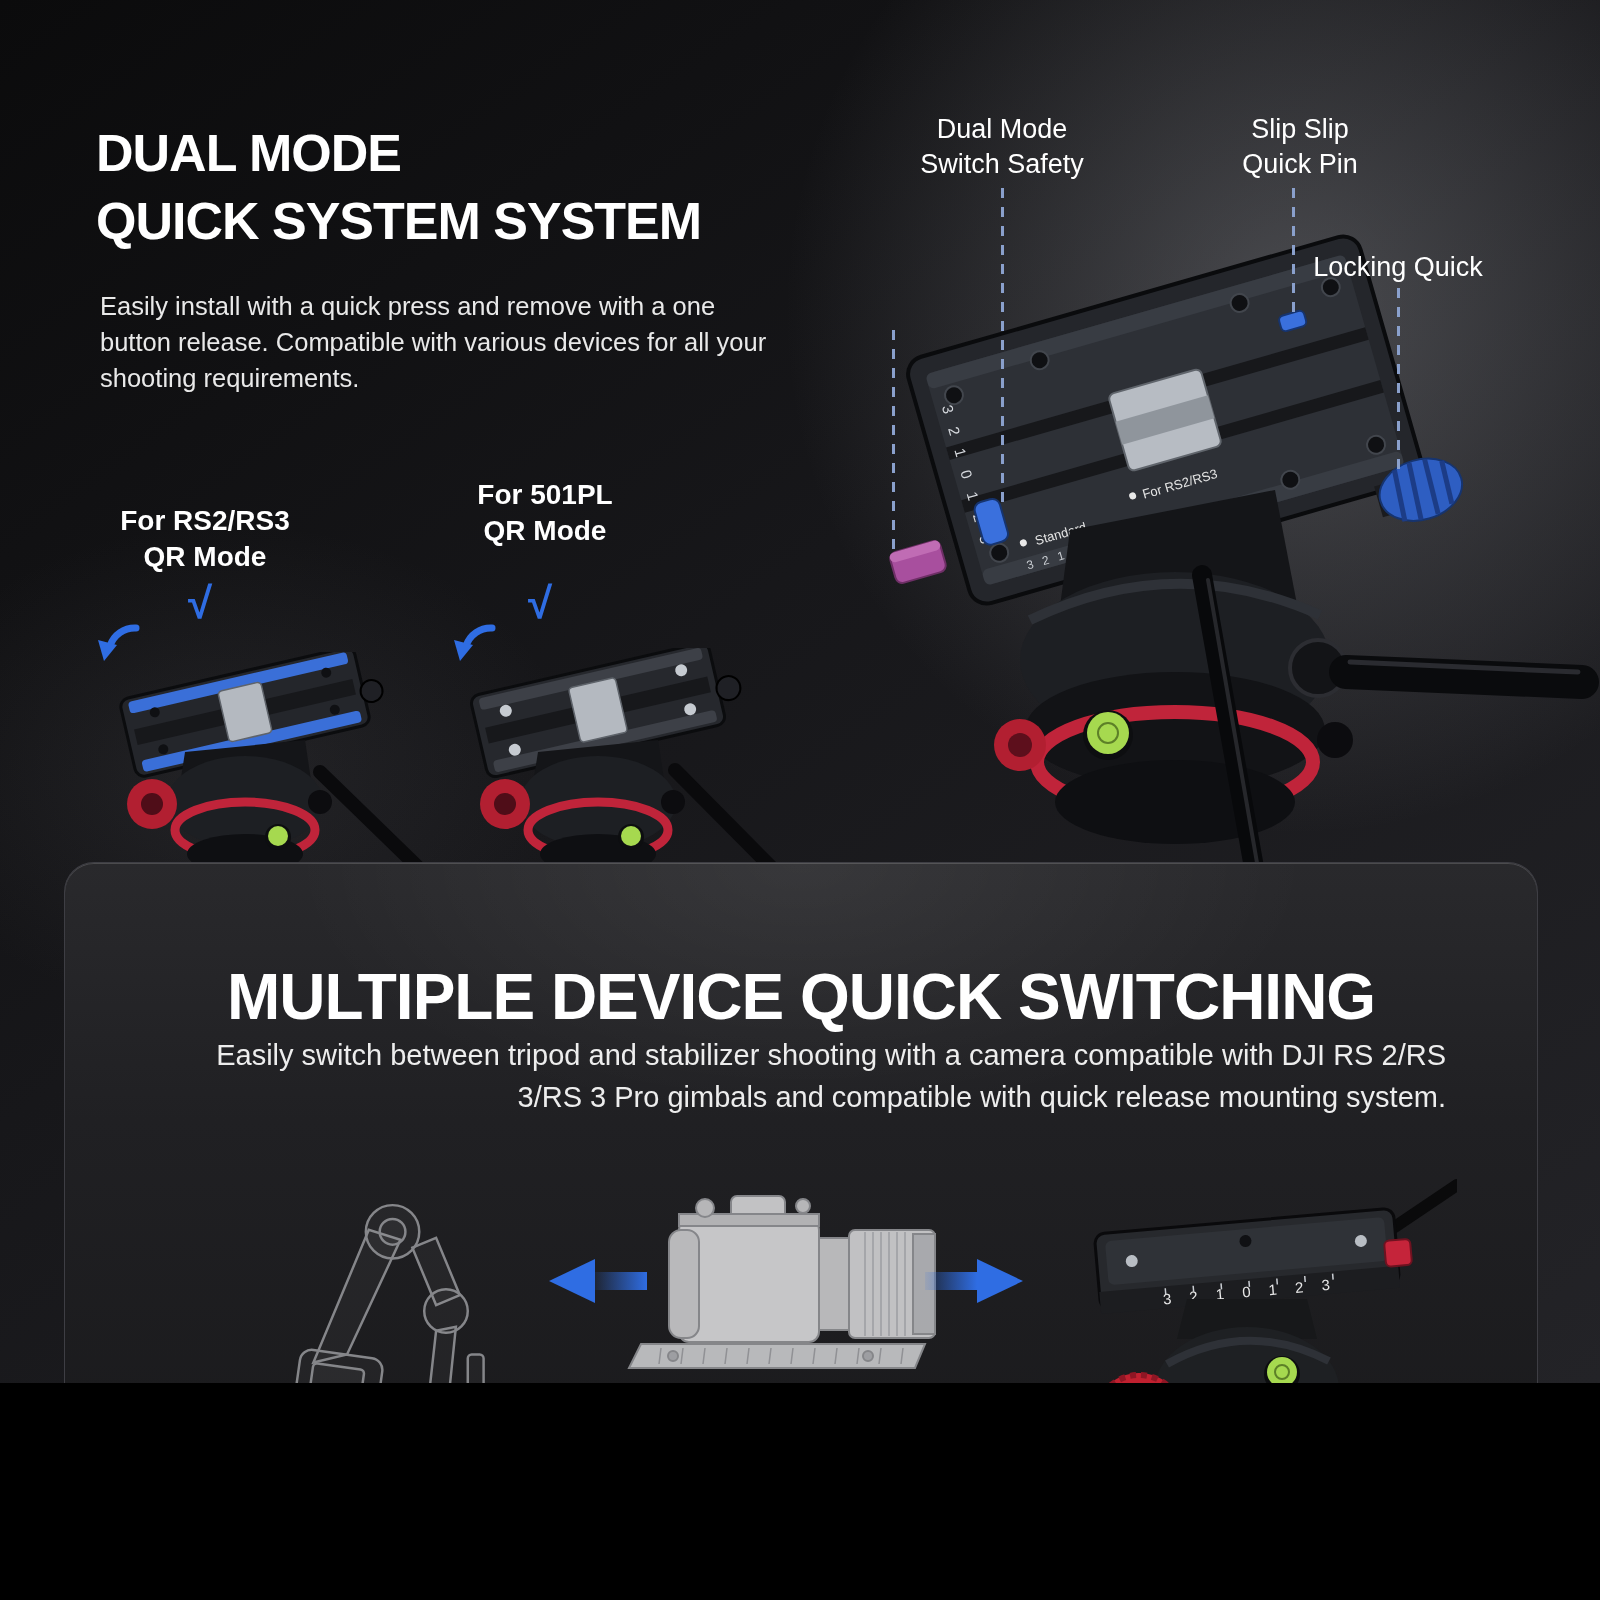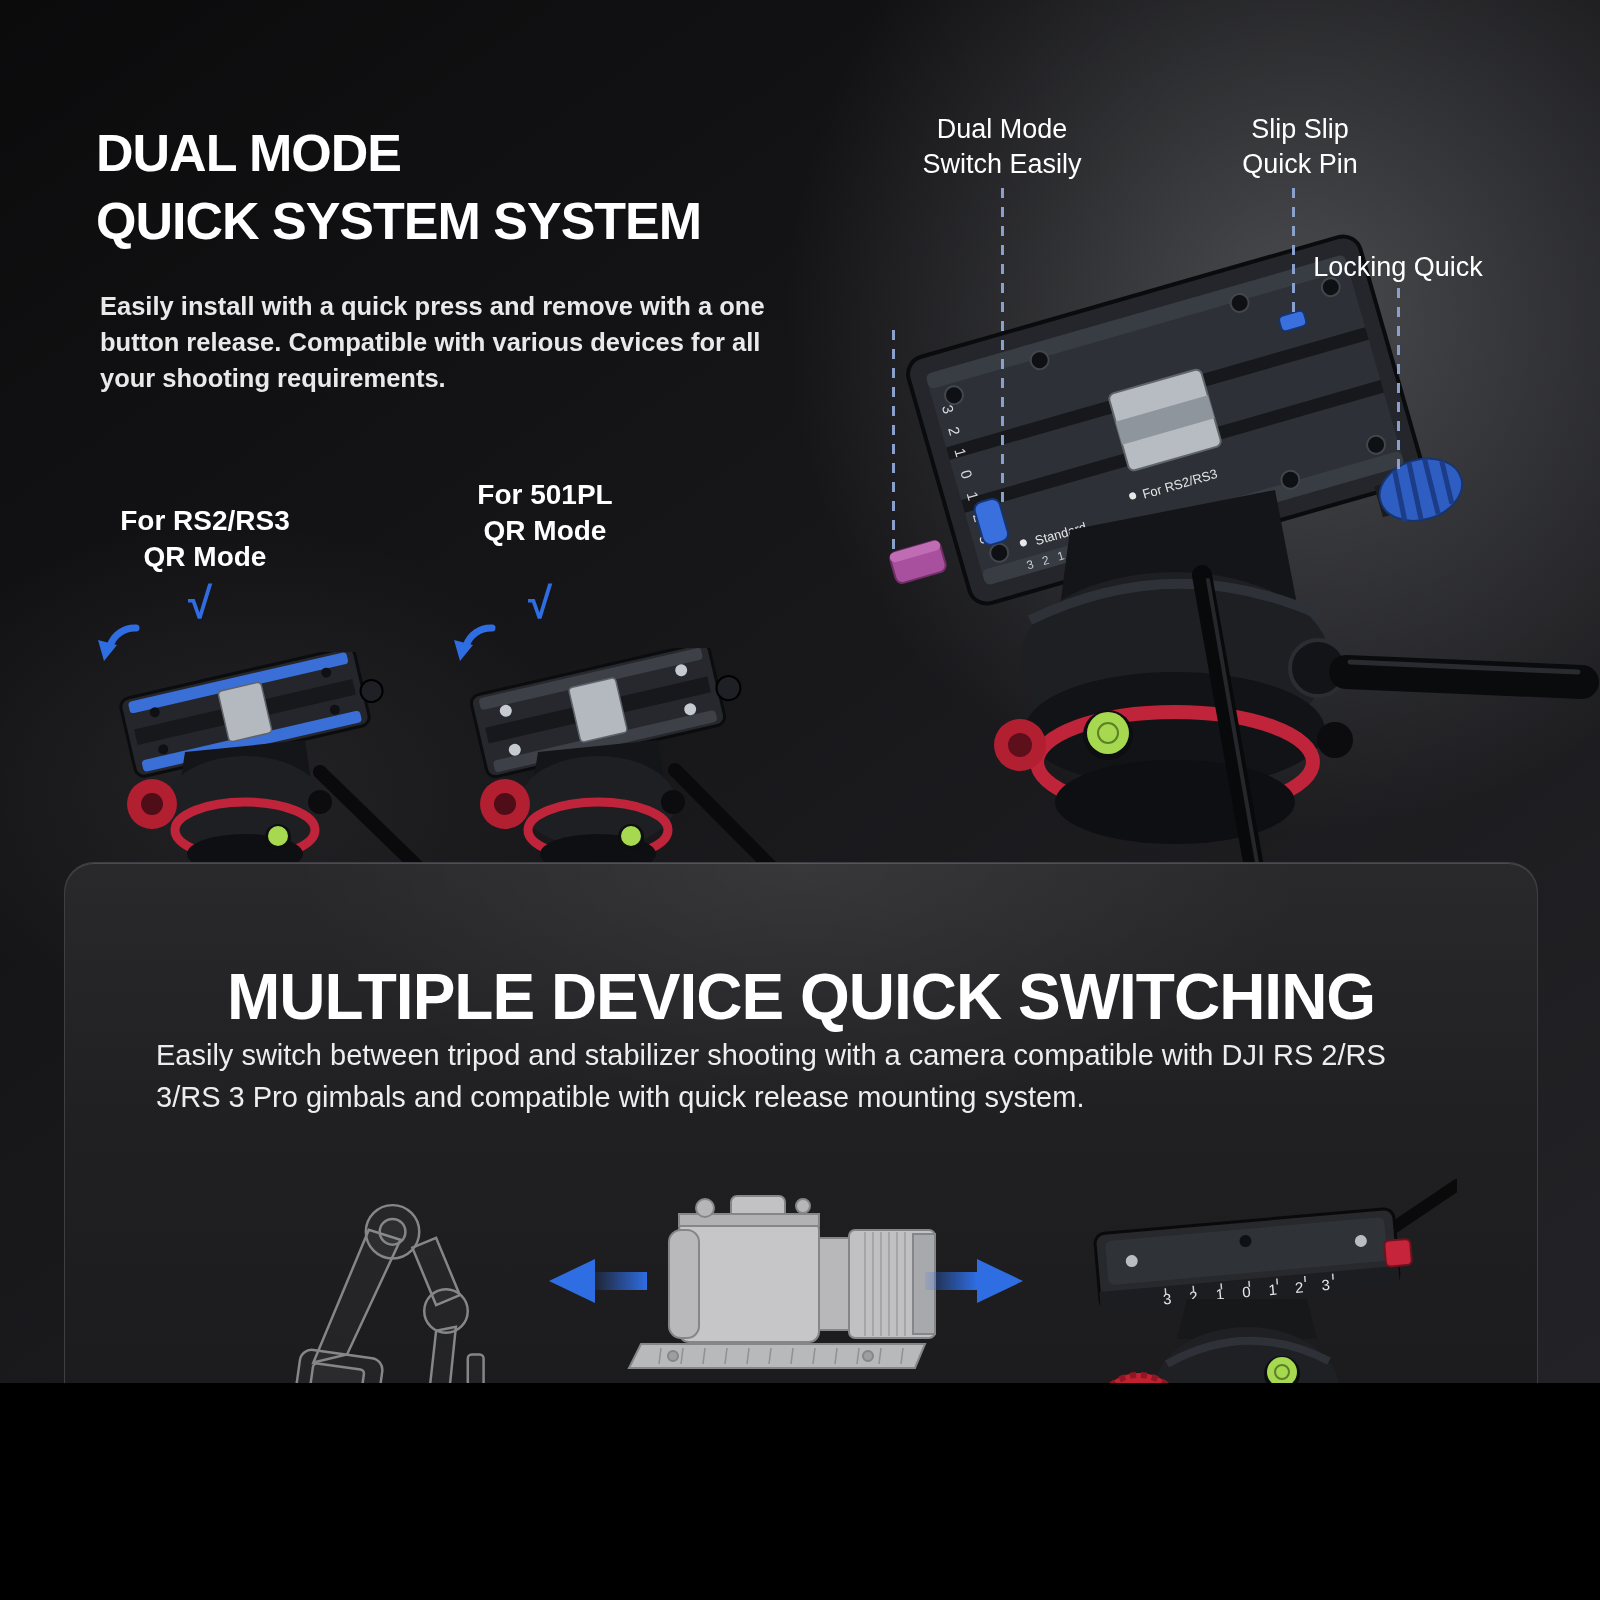--- a/index.html
+++ b/index.html
@@ -9,40 +9,40 @@
     font-family:"Liberation Sans", sans-serif;color:#fff;
   }
   .abs{position:absolute;}
   .glow-tr{position:absolute;left:740px;top:-100px;width:960px;height:980px;
     background:radial-gradient(ellipse at 58% 42%, rgba(150,152,158,0.40), rgba(150,152,158,0) 65%);}
   .glow-bl{position:absolute;left:-120px;top:520px;width:700px;height:500px;
     background:radial-gradient(ellipse at 50% 50%, rgba(120,120,126,0.14), rgba(120,120,126,0) 70%);}
   .hero-title{position:absolute;left:96px;top:84px;font-size:52px;line-height:1.32;
     font-weight:700;letter-spacing:-1px;color:#fff;}
   .hero-desc{position:absolute;left:100px;top:262px;width:690px;font-size:25.5px;
-    line-height:1.42;color:#e9e9e9;font-weight:700;}
+    line-height:1.42;color:#e9e9e9;font-weight:400;}
   .callout-label{position:absolute;transform:translateX(-50%);text-align:center;
     font-size:27px;line-height:1.28;font-weight:500;color:#fff;white-space:nowrap;}
   .callout-line{position:absolute;width:3px;
     background:repeating-linear-gradient(to bottom,#8aa0cc 0 10px,transparent 10px 19px);}
   .mode-label{position:absolute;transform:translateX(-50%);text-align:center;
     font-size:28px;line-height:1.3;font-weight:600;color:#fff;white-space:nowrap;}
   .check{position:absolute;transform:translateX(-50%);color:#2f6de3;
     font-size:44px;font-weight:700;}
   .panel{position:absolute;left:64px;top:862px;width:1472px;height:738px;
     border-radius:30px 30px 0 0;
     background:linear-gradient(180deg,#29292c 0%,#202023 35%,#18181a 100%);
     border:1px solid #3e3e44;border-bottom:none;
     box-shadow:inset 0 1px 0 rgba(255,255,255,0.16);}
   .panel-glow{position:absolute;left:15%;top:0;width:70%;height:260px;
     background:radial-gradient(ellipse at 50% 0%, rgba(255,255,255,0.07), transparent 70%);}
   .panel-title{position:absolute;left:50%;top:44px;transform:translateX(-50%);
     font-size:64px;font-weight:700;letter-spacing:-1px;white-space:nowrap;color:#fff;}
   .panel-desc{position:absolute;left:50%;top:142px;transform:translateX(-50%);
-    width:1290px;text-align:left;font-size:29px;line-height:1.45;color:#ededed;}
+    width:1290px;text-align:right;font-size:29px;line-height:1.45;color:#ededed;}
 </style>
 </head>
 <body>
 
 <div class="canvas">
 
   <div class="glow-tr"></div>
   <div class="glow-bl"></div>
 
   <h1 class="hero-title">
@@ -123,21 +123,21 @@
       <circle cx="488" cy="478" r="28" fill="#131417" stroke="#2c2d32" stroke-width="4"></circle>
       <line x1="516" y1="482" x2="752" y2="492" stroke="#0a0b0d" stroke-width="34"></line>
       <line x1="520" y1="472" x2="748" y2="482" stroke="#2a2b30" stroke-width="5"></line>
     </g>
   </svg>
 
   <div class="callout-line" style="left:892px;top:330px;height:228px"></div>
 
   <div class="callout-label" style="left:1002px;top:112px">
     <span>Dual Mode</span><br>
-    <span>Switch Easily</span>
+    <span>Switch Safety</span>
   </div>
   <div class="callout-line" style="left:1001px;top:188px;height:318px"></div>
 
   <div class="callout-label" style="left:1300px;top:112px">
     <span>Slip Slip</span><br>
     <span>Quick Pin</span>
   </div>
   <div class="callout-line" style="left:1292px;top:188px;height:130px"></div>
 
   <div class="callout-label" style="left:1398px;top:250px">

